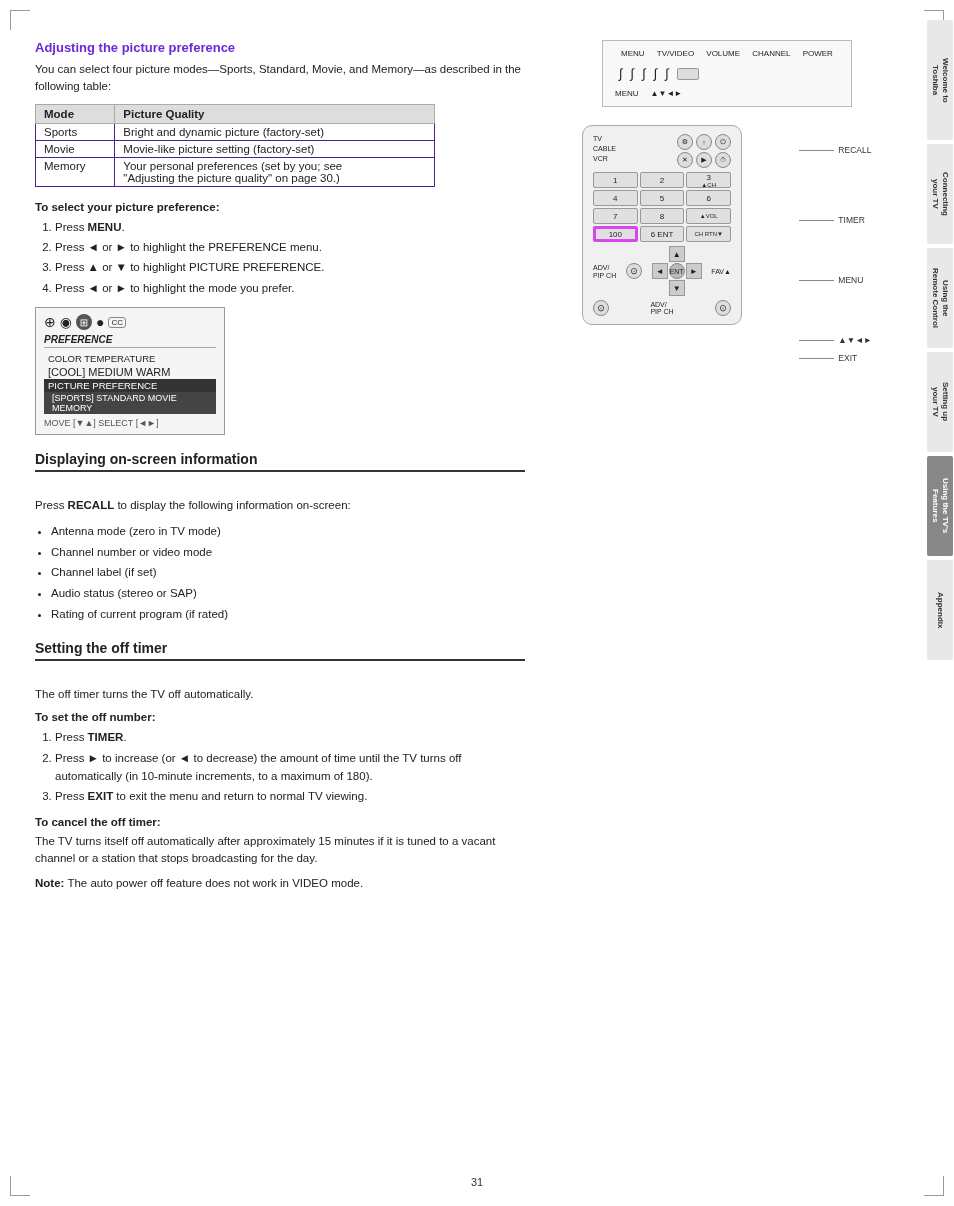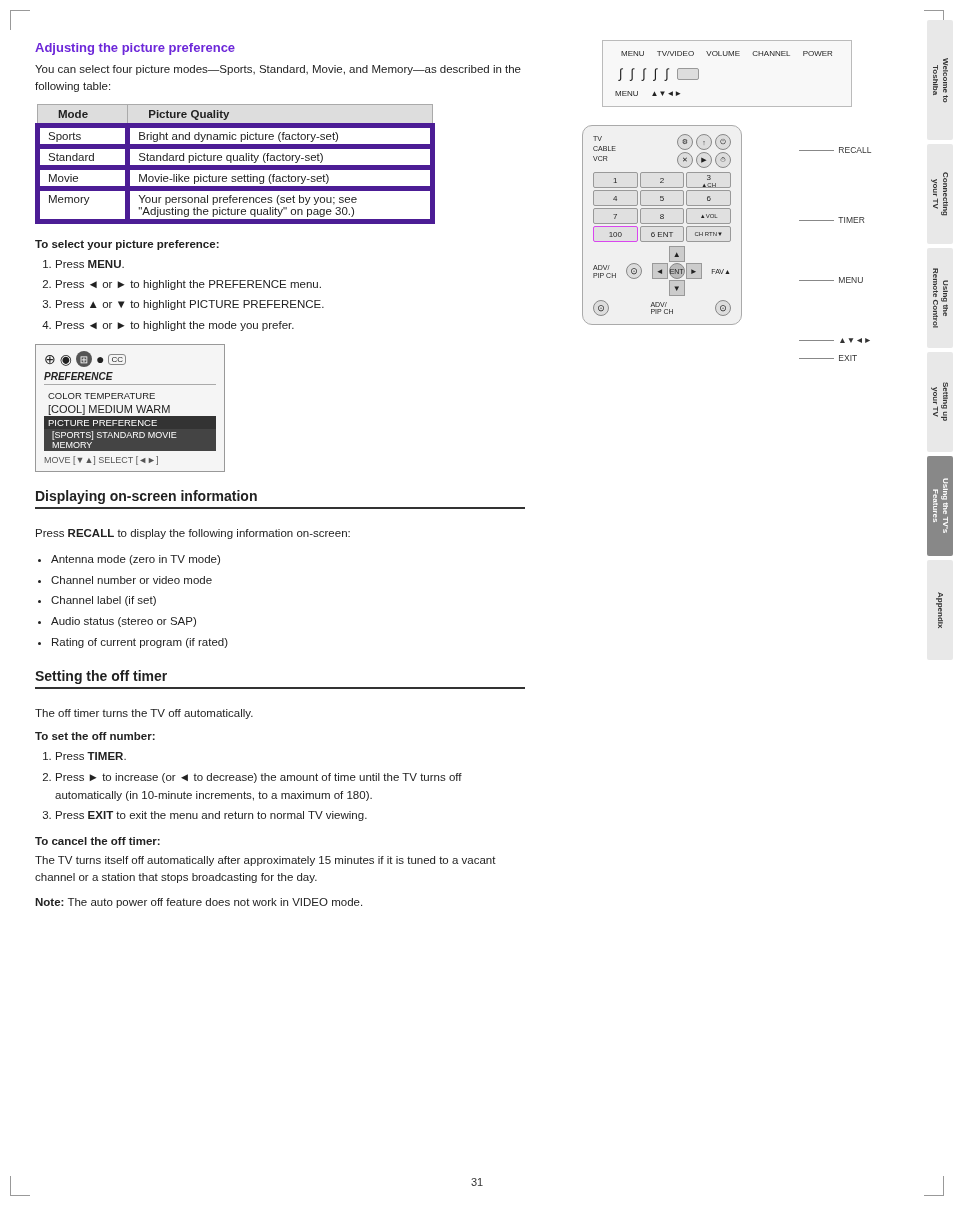--- a/index.html
+++ b/index.html
@@ -107,26 +107,26 @@
       border: 1px solid #aaa;
       width: 100%;
       max-width: 400px;
       border-collapse: collapse;
       margin-bottom: 14px;
       font-size: 11.5px;
     }
     .picture-table th {
       background: #ddd;
       border: 1px solid #aaa;
-      padding: 3px 20px;
+      padding: 3px 8px;
       text-align: left;
       font-weight: bold;
     }
     .picture-table td {
-      border: 5px solid #4c1d95;
+      border: 1px solid #4c1d95;
       padding: 2px 8px;
       vertical-align: top;
     }
 
     
     .instruction-label {
       font-size: 11.5px;
       font-weight: bold;
       margin-bottom: 5px;
     }
@@ -186,21 +186,21 @@
       color: #555;
       margin-top: 4px;
     }
 
     
     .section-title {
       font-size: 14px;
       font-weight: bold;
       border-bottom: 2px solid #333;
       padding-bottom: 3px;
-      margin-bottom: 16px;
+      margin-bottom: 25px;
       margin-top: 16px;
     }
 
     
     .bold { font-weight: bold; }
     .note-label { font-weight: bold; }
 
     
     .bullet-list {
       font-size: 11.5px;
@@ -252,24 +252,20 @@
       <thead>
         <tr>
           <th>Mode</th>
           <th>Picture Quality</th>
         </tr>
       </thead>
       <tbody>
         <tr>
           <td>Sports</td>
           <td>Bright and dynamic picture (factory-set)</td>
-        </tr>
-        <tr>
-          <td>Standard</td>
-          <td>Standard picture quality (factory-set)</td>
         </tr>
         <tr>
           <td>Movie</td>
           <td>Movie-like picture setting  (factory-set)</td>
         </tr>
         <tr>
           <td>Memory</td>
           <td>Your personal preferences (set by you; see<br>"Adjusting the picture quality" on page 30.)</td>
         </tr>
       </tbody>
@@ -404,21 +400,21 @@
               <span style="font-size:6px;">▲CH</span>
             </div>
           <div style="border:1px solid #999;background:#e0e0e0;border-radius:2px;height:16px;display:flex;align-items:center;justify-content:center;font-size:8px;">4</div>
           <div style="border:1px solid #999;background:#e0e0e0;border-radius:2px;height:16px;display:flex;align-items:center;justify-content:center;font-size:8px;">5</div>
           <div style="border:1px solid #999;background:#e0e0e0;border-radius:2px;height:16px;display:flex;align-items:center;justify-content:center;font-size:8px;">6</div>
           <div style="border:1px solid #999;background:#e0e0e0;border-radius:2px;height:16px;display:flex;align-items:center;justify-content:center;font-size:8px;">7</div>
           <div style="border:1px solid #999;background:#e0e0e0;border-radius:2px;height:16px;display:flex;align-items:center;justify-content:center;font-size:8px;">8</div>
           <div style="border:1px solid #999;background:#e0e0e0;border-radius:2px;height:16px;display:flex;align-items:center;justify-content:center;font-size:8px;">
               <span style="font-size:6px;">▲VOL</span>
             </div>
-          <div style="border:1px solid #d946ef;background:#e0e0e0;border-radius:2px;height:16px;display:flex;align-items:center;justify-content:center;font-size:8px;">100</div>
+          <div style="border:3px solid #d946ef;background:#e0e0e0;border-radius:2px;height:16px;display:flex;align-items:center;justify-content:center;font-size:8px;">100</div>
           <div style="border:1px solid #999;background:#e0e0e0;border-radius:2px;height:16px;display:flex;align-items:center;justify-content:center;font-size:8px;">6 ENT</div>
           <div style="border:1px solid #999;background:#e0e0e0;border-radius:2px;height:16px;display:flex;align-items:center;justify-content:center;font-size:8px;">
               <span style="font-size:6px;">CH RTN▼</span>
             </div>
         </div>
 
         <div style="display:flex; justify-content:space-between; align-items:center; margin:4px 0;">
           <div style="font-size:7px; display:flex; flex-direction:column; gap:1px;">
             <span>ADV/</span>
             <span>PIP CH</span>

